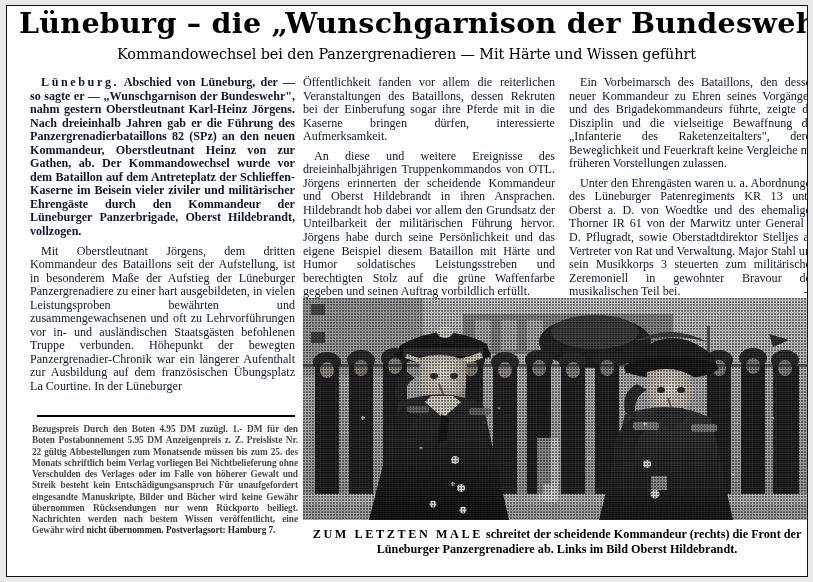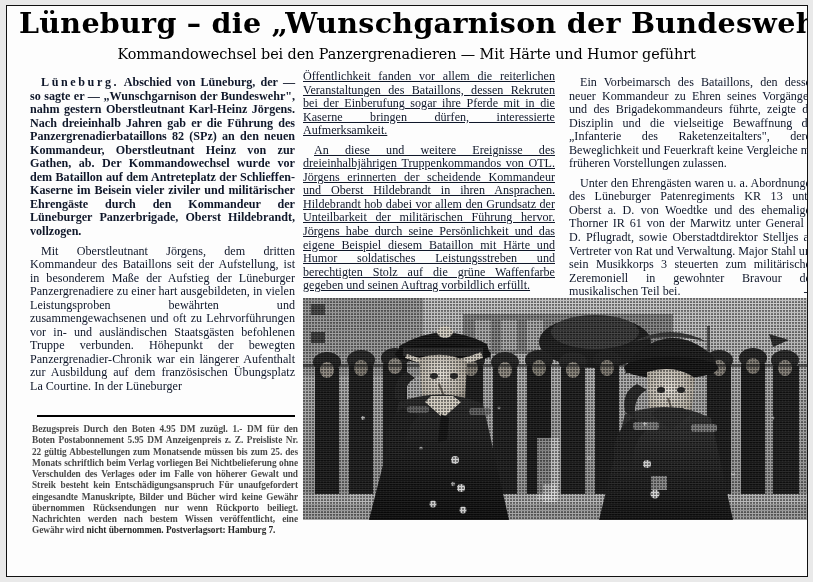--- a/index.html
+++ b/index.html
@@ -92,24 +92,23 @@
     left: 23px;
     top: 70px;
     width: 265px;
     font-weight: 700;
   }
   #col1 .lead { font-weight: 700; }
   #col1 .para2 { font-weight: 400; }
 
   #col2 {
     left: 296px;
-    top: 64px;
+    top: 70px;
     width: 252px;
     font-weight: 400;
-    text-decoration: underline;
   }
   #col3 {
     left: 562px;
     top: 70px;
     width: 248px;
     font-weight: 400;
     overflow: hidden;
   }
 
   .sp { letter-spacing: 2.6px; }
@@ -192,21 +191,21 @@
   }
 </style>
 </head>
 <body>
 
 <div id="clipping">
   <div id="page">
     <div id="paper">
 
       <div class="headline">Lüneburg – die „Wunschgarnison der Bundeswehr"</div>
-      <div class="subhead">Kommandowechsel bei den Panzergrenadieren — Mit Härte und Humor geführt</div>
+      <div class="subhead">Kommandowechsel bei den Panzergrenadieren — Mit Härte und Wissen geführt</div>
 
       <div class="col" id="col1">
         <p class="lead"><span class="sp bold">Lüneburg.</span><span> Abschied von Lüneburg, der — so sagte er — „Wunschgarnison der Bundeswehr", nahm gestern Oberstleutnant Karl-Heinz Jörgens. Nach dreieinhalb Jahren gab er die Führung des Panzergrenadierbataillons 82 (SPz) an den neuen Kommandeur, Oberstleutnant Heinz von zur Gathen, ab. Der Kommandowechsel wurde vor dem Bataillon auf dem Antreteplatz der Schlieffen-Kaserne im Beisein vieler ziviler und militärischer Ehrengäste durch den Kommandeur der Lüneburger Panzerbrigade, Oberst Hildebrandt, vollzogen.</span></p>
         <p class="para2"><span>Mit Oberstleutnant Jörgens, dem dritten Kommandeur des Bataillons seit der Aufstellung, ist in besonderem Maße der Aufstieg der Lüneburger Panzergrenadiere zu einer hart ausgebildeten, in vielen Leistungsproben bewährten und zusammengewachsenen und oft zu Lehrvorführungen vor in- und ausländischen Staatsgästen befohlenen Truppe verbunden. Höhepunkt der bewegten Panzergrenadier-Chronik war ein längerer Aufenthalt zur Ausbildung auf dem französischen Übungsplatz La Courtine. In der Lüneburger</span></p>
       </div>
 
       <div class="rule"></div>
 
       <div id="imprint"><span>Bezugspreis Durch den Boten 4.95 DM zuzügl. 1.- DM für den Boten  Postabonnement 5.95 DM  Anzeigenpreis z. Z. Preisliste Nr. 22 gültig  Abbestellungen zum Monatsende müssen bis zum 25. des Monats schriftlich beim Verlag vorliegen  Bei Nichtbelieferung ohne Verschulden des Verlages oder im Falle von höherer Gewalt und Streik besteht kein Entschädigungsanspruch  Für unaufgefordert eingesandte Manuskripte, Bilder und Bücher wird keine Gewähr übernommen  Rücksendungen nur wenn Rückporto beiliegt. Nachrichten werden nach bestem Wissen veröffentlicht, eine Gewähr wird</span>
         <span class="tail">nicht übernommen. Postverlagsort: Hamburg 7.</span></div>
@@ -392,16 +391,17 @@
             <circle cx="286" cy="160" r="1.8" fill="#eee" opacity="0.5"></circle>
             <circle cx="342" cy="126" r="2" fill="#f0f0f0" opacity="0.55"></circle>
             <circle cx="430" cy="176" r="1.8" fill="#eee" opacity="0.5"></circle>
             <circle cx="470" cy="120" r="1.5" fill="#eee" opacity="0.5"></circle>
           </svg>
         </div>
         <div id="halftone"></div>
         <div id="grain"></div>
       </div>
 
+      <div id="caption"><span class="sp">ZUM LETZTEN MALE</span><span> schreitet der scheidende Kommandeur (rechts) die Front der Lüneburger Panzergrenadiere ab. Links im Bild Oberst Hildebrandt.</span></div>
 
     </div>
   </div>
 </div>
 
 </body></html>

